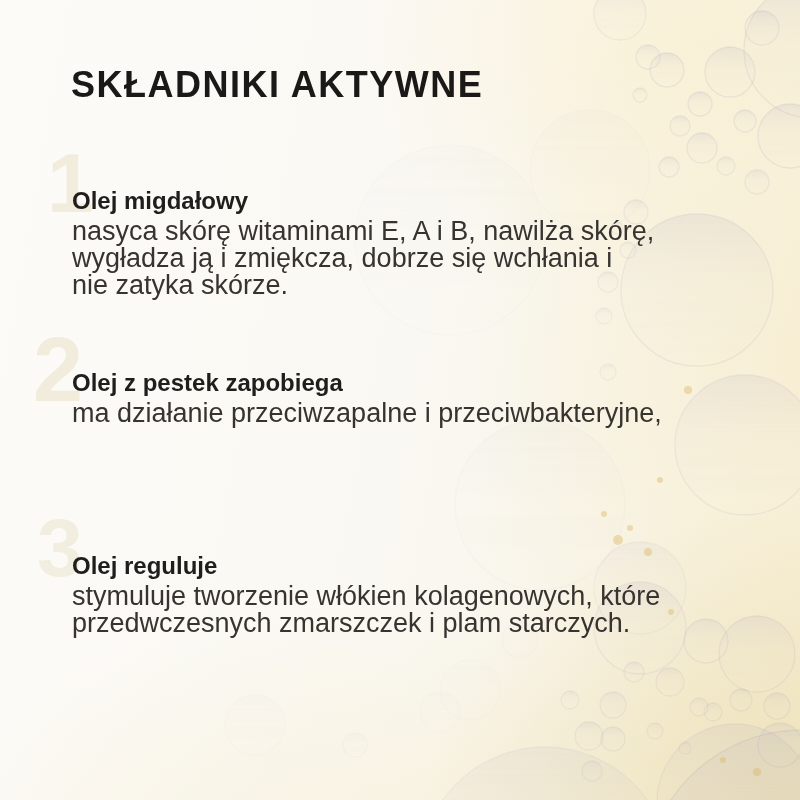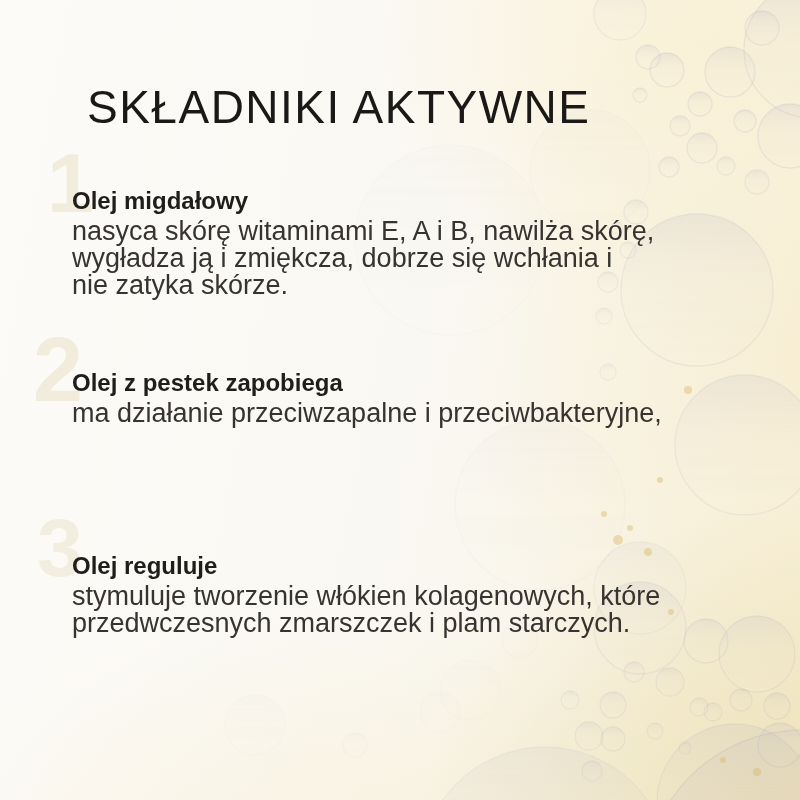--- a/index.html
+++ b/index.html
@@ -17,22 +17,22 @@
       linear-gradient(100deg, #fcfbf8 0%, #faf8f2 52%, #f7f0dc 100%);
   }
   .bubbles{position:absolute;inset:0;pointer-events:none;}
   .ghost-num{
     position:absolute;z-index:1;
     font-weight:700;color:#f1ecda;line-height:1;
     letter-spacing:0;
   }
   .content{position:absolute;inset:0;z-index:2;}
   .page-title{
-    position:absolute;left:71px;top:64px;margin:16px;
-    font-size:46px;font-weight:400;letter-spacing:1.5px;
+    position:absolute;left:71px;top:64px;margin:0;
+    font-size:36px;font-weight:700;letter-spacing:1.5px;
     color:#1b1918;white-space:nowrap;
   }
   .section{position:absolute;left:72px;width:580px;}
   .sec-1{top:186px;}
   .sec-2{top:368px;}
   .sec-3{top:551px;}
   .ingredient-name{
     margin:0 0 3px 0;font-size:24px;font-weight:700;color:#201e1c;line-height:29px;
   }
   .ingredient-desc{margin:0;font-size:27px;color:#363330;}

